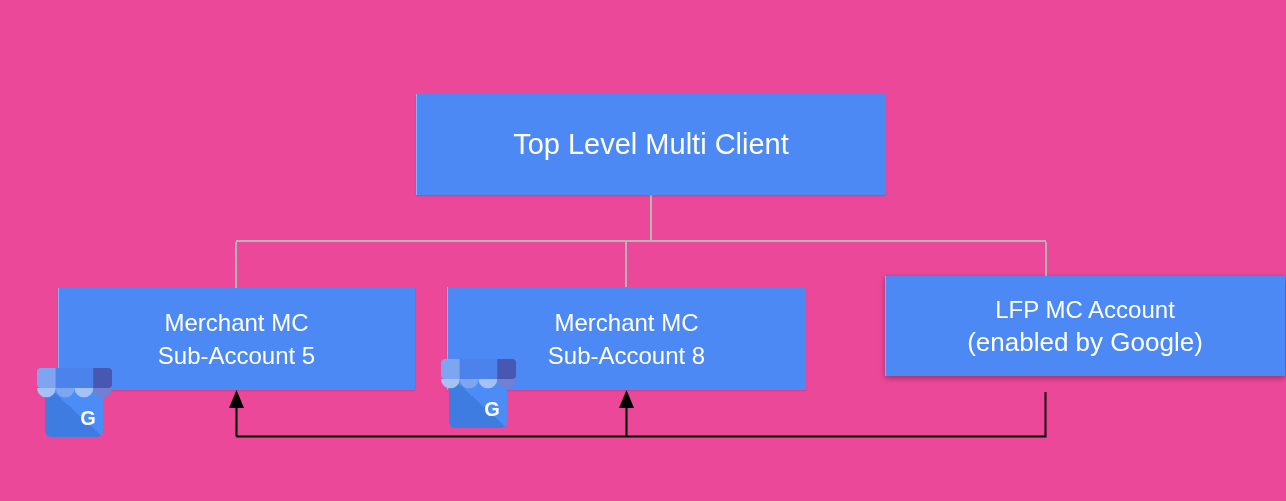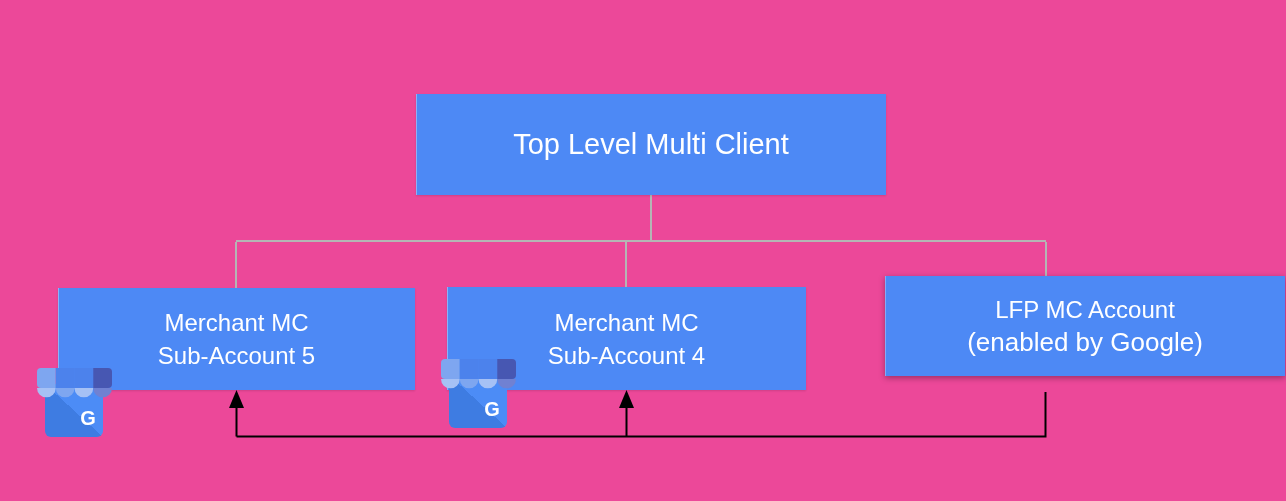--- a/index.html
+++ b/index.html
@@ -42,21 +42,21 @@
     <div class="ln">Top Level Multi Client</div>
   </div>
 
   <div class="box box-m1">
     <div class="ln">Merchant MC</div>
     <div class="ln">Sub-Account 5</div>
   </div>
 
   <div class="box box-m2">
     <div class="ln">Merchant MC</div>
-    <div class="ln">Sub-Account 4</div>
+    <div class="ln">Sub-Account 8</div>
   </div>
 
   <div class="box box-lfp">
     <div class="ln">LFP MC Account</div>
     <div class="ln ln2">(enabled by Google)</div>
   </div>
 
   <svg class="gmb-icon gmb-1" width="75" height="69" viewBox="0 0 75 69">
     <defs>
       <linearGradient id="fold1" x1="0" y1="1" x2="1" y2="0">

